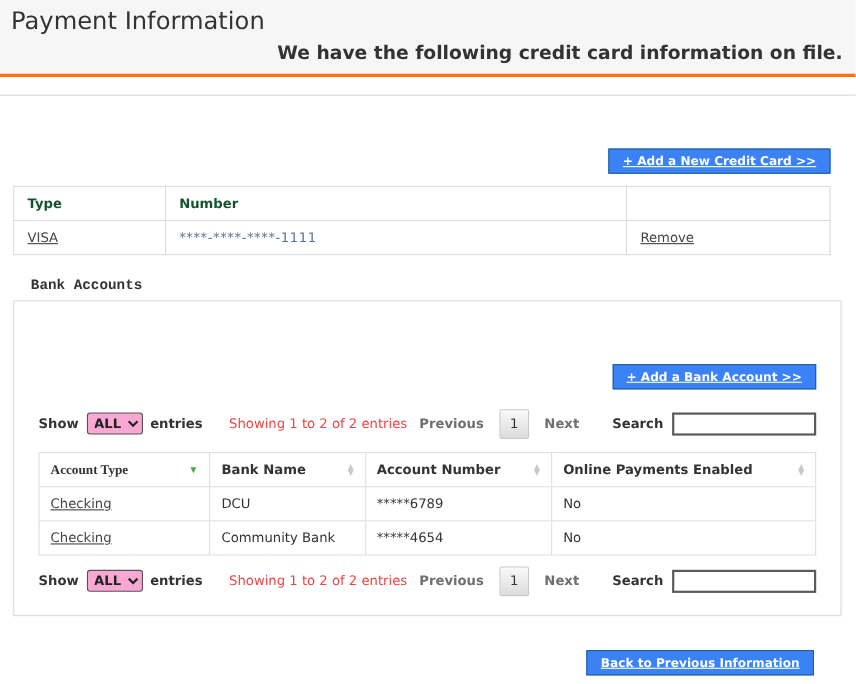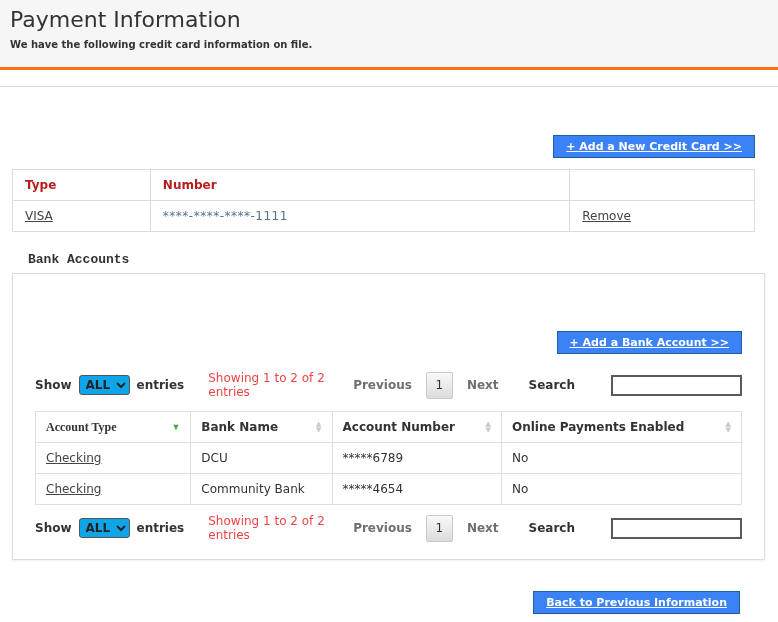--- a/index.html
+++ b/index.html
@@ -20,23 +20,24 @@
     border-bottom: 3px solid #f97316;
   }
   .page-title {
     margin: 0;
     font-size: 22px;
     font-weight: 400;
     color: #333;
   }
   .page-subtitle {
     margin: 7px 0 0 0;
-    font-size: 10px;
+    font-size: 17px;
     font-weight: 700;
     color: #333;
+    text-align: right;
   }
   .h-divider {
     height: 1px;
     background: #d9d9d9;
     margin-top: 16px;
   }
 
   .content { padding: 0 13px 0 12px; }
 
   
@@ -59,21 +60,21 @@
     width: 743px;
     border-collapse: collapse;
     font-size: 12px;
   }
   .cc-table th, .cc-table td {
     border: 1px solid #ddd;
     padding: 7px 12px;
     text-align: left;
     height: 31px;
   }
-  .cc-table th { font-weight: 700; color: #b91c1c; }
+  .cc-table th { font-weight: 700; color: #14532d; }
   .col-type { width: 138px; }
   .col-number { width: 420px; }
   .col-action { width: 185px; }
   .card-number { color: #527394; letter-spacing: 0.5px; }
   a.plain-link { color: #444; text-decoration: underline; cursor: pointer; }
 
   
   .bank-label {
     margin: 20px 0 6px 16px;
     font-size: 13px;
@@ -98,21 +99,21 @@
   .controls-row.bottom { margin-top: 9px; }
   .bold-label { font-weight: 700; }
   .page-length-select {
     margin: 0 7px;
     font-size: 12px;
     font-weight: 700;
     font-family: "DejaVu Sans", sans-serif;
     border: 1px solid #555;
     border-radius: 3px;
     padding: 1px 2px;
-    background: #0ea5e9;
+    background: #f9a8d4;
     color: #222;
   }
   .info-text { margin-left: 24px; color: #ef4444; }
   .paginate {
     display: flex;
     align-items: center;
     margin-left: auto;
     margin-right: 24px;
   }
   .paginate-btn {
@@ -128,21 +129,21 @@
     height: 27px;
     line-height: 25px;
     text-align: center;
     margin: 0 8px;
     border: 1px solid #cacaca;
     border-radius: 2px;
     background: linear-gradient(to bottom, #f9f9f9, #dcdcdc);
     color: #333;
     cursor: pointer;
   }
-  .search-group { display: flex; align-items: center; gap: 28px; }
+  .search-group { display: flex; align-items: center; }
   .search-input {
     margin-left: 8px;
     width: 131px;
     height: 21px;
     border: 2px solid #5a5a5a;
     background: #fff;
     font-size: 12px;
     padding: 0 4px;
   }
 

